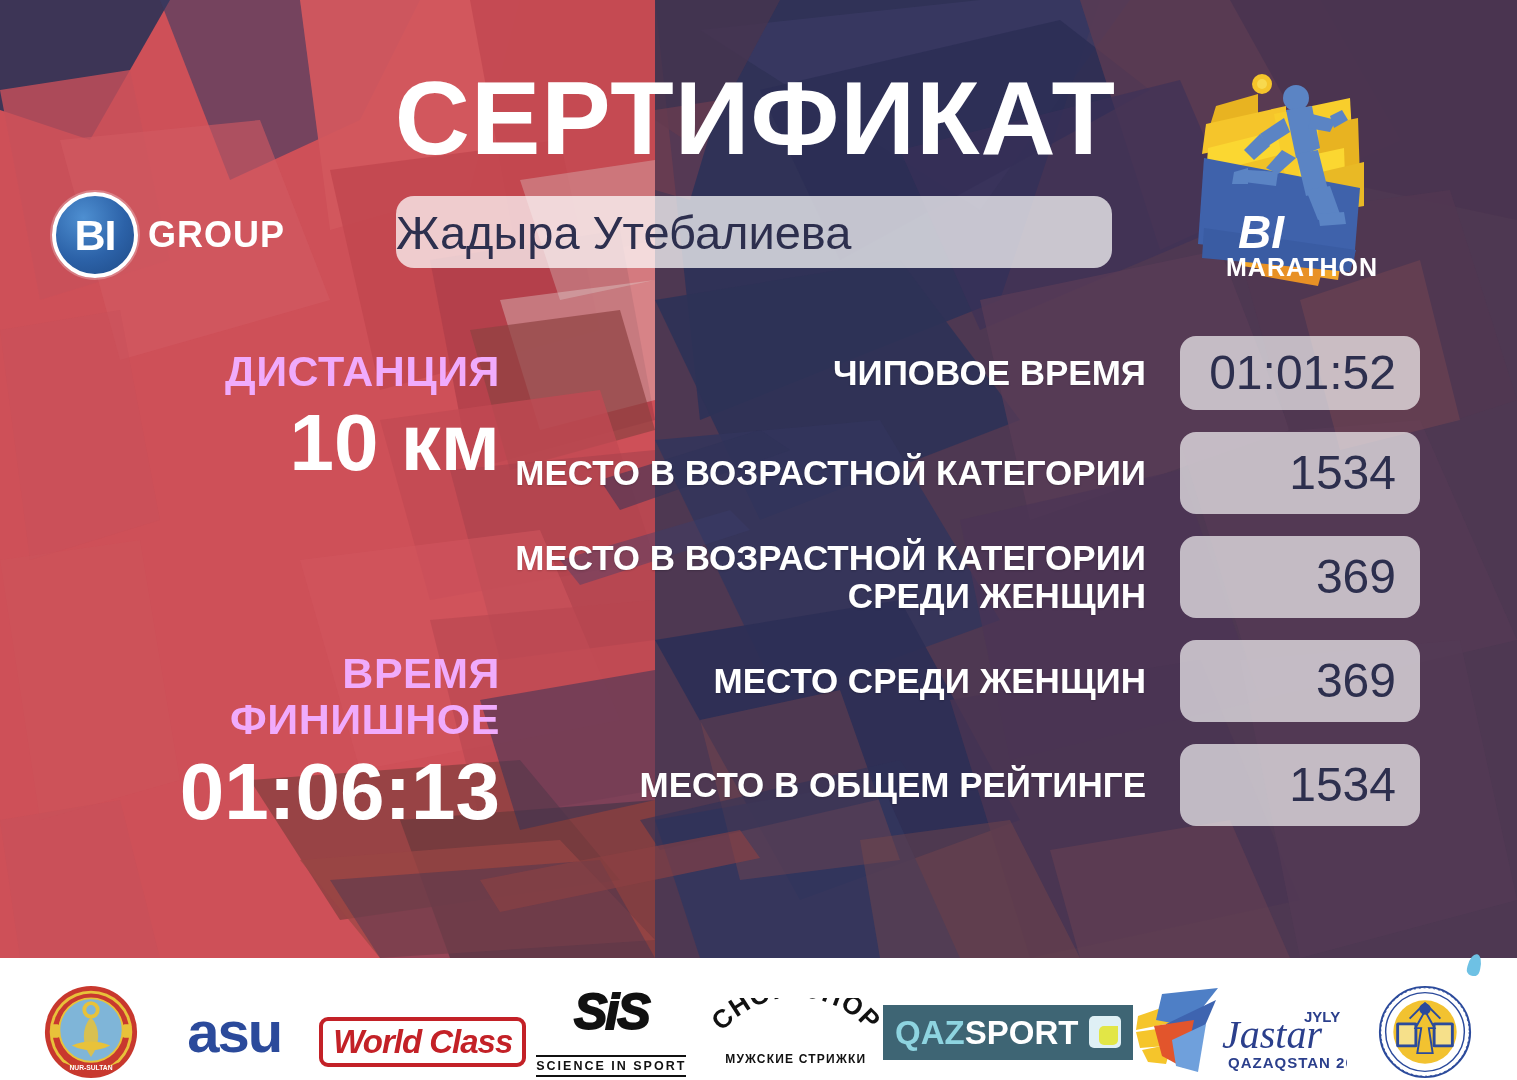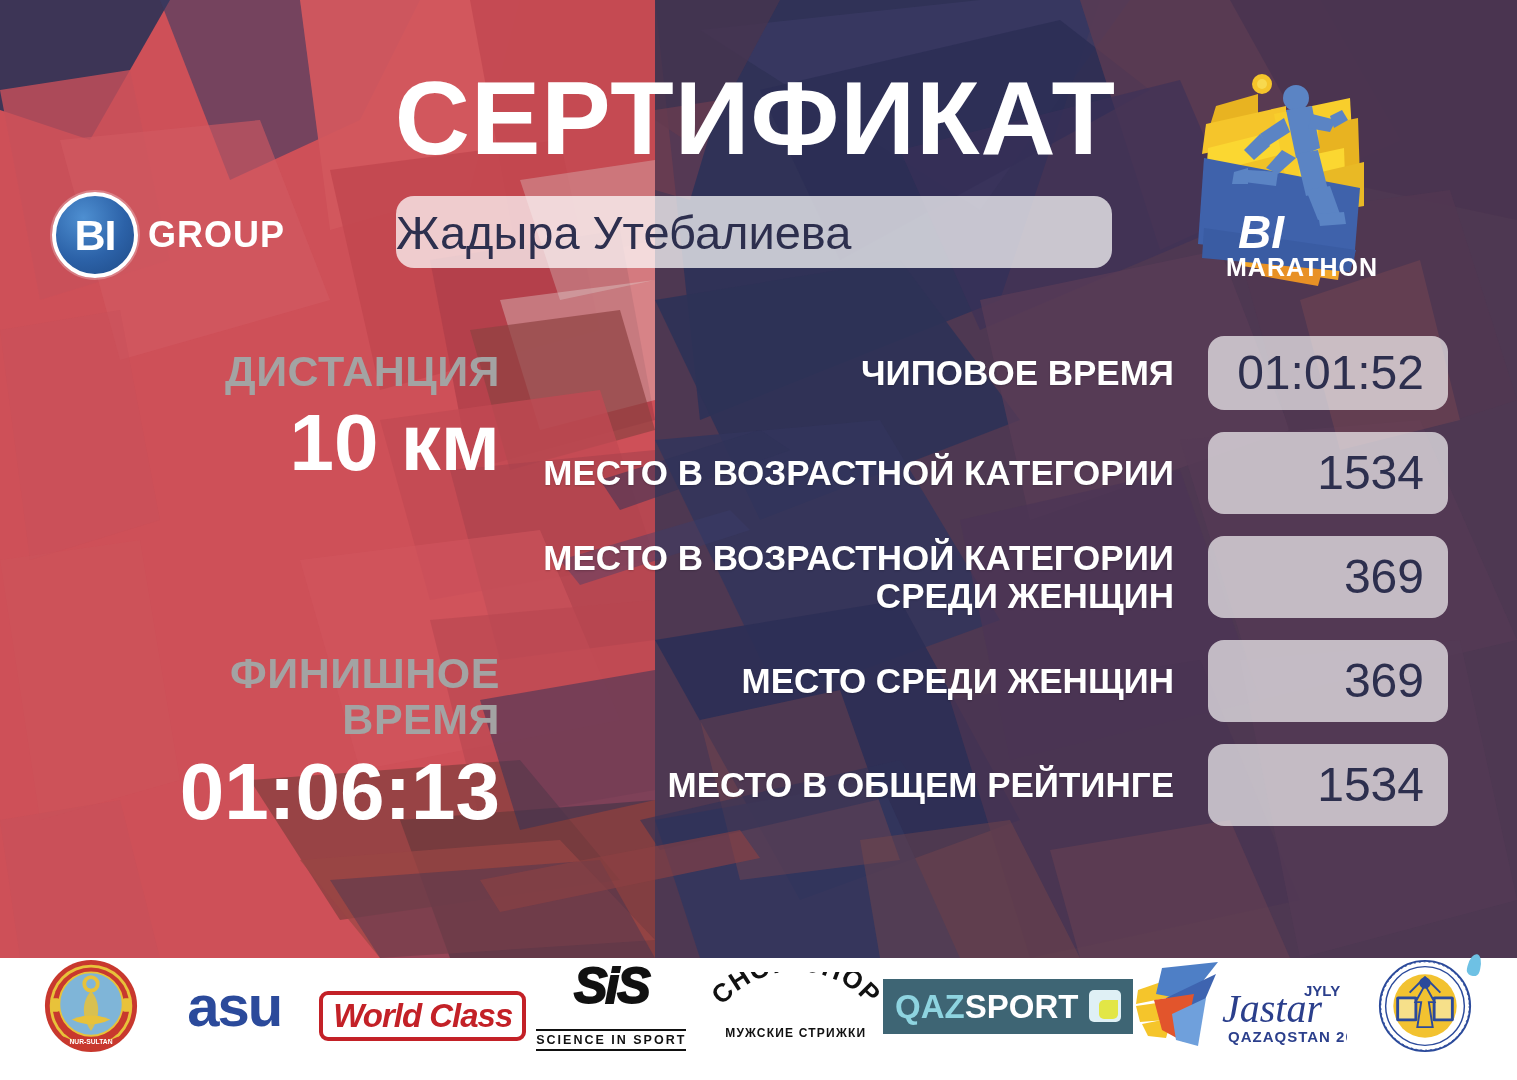--- a/index.html
+++ b/index.html
@@ -24,21 +24,21 @@
   }
 
   
   .art { position:absolute; left:0; top:0; width:1517px; height:958px; }
   .art svg { display:block; width:100%; height:100%; }
 
   
   .sponsors {
     position:absolute; left:0; top:958px; width:1517px; height:122px;
     background:#ffffff;
-    display:flex; align-items:flex-start; justify-content:space-around;
+    display:flex; align-items:flex-end; justify-content:space-around;
     padding:0 28px;
   }
   .sp { display:flex; align-items:center; justify-content:center; height:96px; }
 
   
   .sp-nursultan { width:96px; }
   
   .sp-asu { width:132px; }
   .asu-txt {
     font-size:58px; font-weight:bold; color:#2B4A9B;
@@ -150,31 +150,31 @@
     color:#2D2F4E; font-size:47px; line-height:1;
     white-space:nowrap;
   }
 
   
   .left-col { position:absolute; left:0; top:0; width:585px; }
   .distance-block { position:absolute; top:348px; width:585px; text-align:right; padding-right:85px; }
   .finish-block   { position:absolute; top:650px; width:585px; text-align:right; padding-right:85px; }
 
   .l-label {
-    color:#a3a3a3; font-weight:bold; font-size:43px;
+    color:#f0abfc; font-weight:bold; font-size:43px;
     line-height:1.08; letter-spacing:.5px;
   }
   .l-value {
     color:#fff; font-weight:bold; font-size:80px;
     line-height:1.12; letter-spacing:0px; margin-top:4px;
   }
 
   
   .stats {
-    position:absolute; left:528px; top:336px; width:920px;
+    position:absolute; left:500px; top:336px; width:920px;
   }
   .stat-row {
     display:flex; align-items:center; justify-content:flex-end;
     margin-bottom:22px;
   }
   .stat-label {
     color:#ffffff; font-weight:bold; font-size:35px;
     line-height:1.08; text-align:right;
     padding-right:34px; flex:1;
     text-shadow:0 1px 2px rgba(0,0,0,.18);
@@ -322,22 +322,22 @@
   <div class="namebar">
     <span>Жадыра Утебалиева</span>
   </div>
 
   <div class="left-col">
     <div class="distance-block">
       <div class="l-label">ДИСТАНЦИЯ</div>
       <div class="l-value">10 км</div>
     </div>
     <div class="finish-block">
+      <div class="l-label">ВРЕМЯ</div>
       <div class="l-label">ФИНИШНОЕ</div>
-      <div class="l-label">ВРЕМЯ</div>
       <div class="l-value">01:06:13</div>
     </div>
   </div>
 
   <div class="stats">
     <div class="stat-row r1">
       <div class="stat-label">ЧИПОВОЕ ВРЕМЯ</div>
       <div class="stat-pill">
         <span>01:01:52</span>
       </div>

